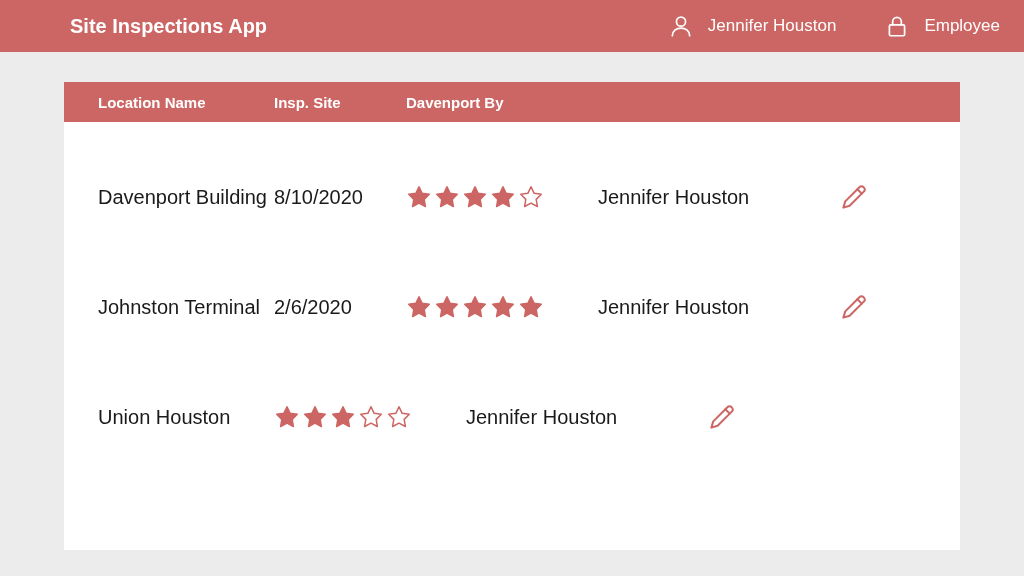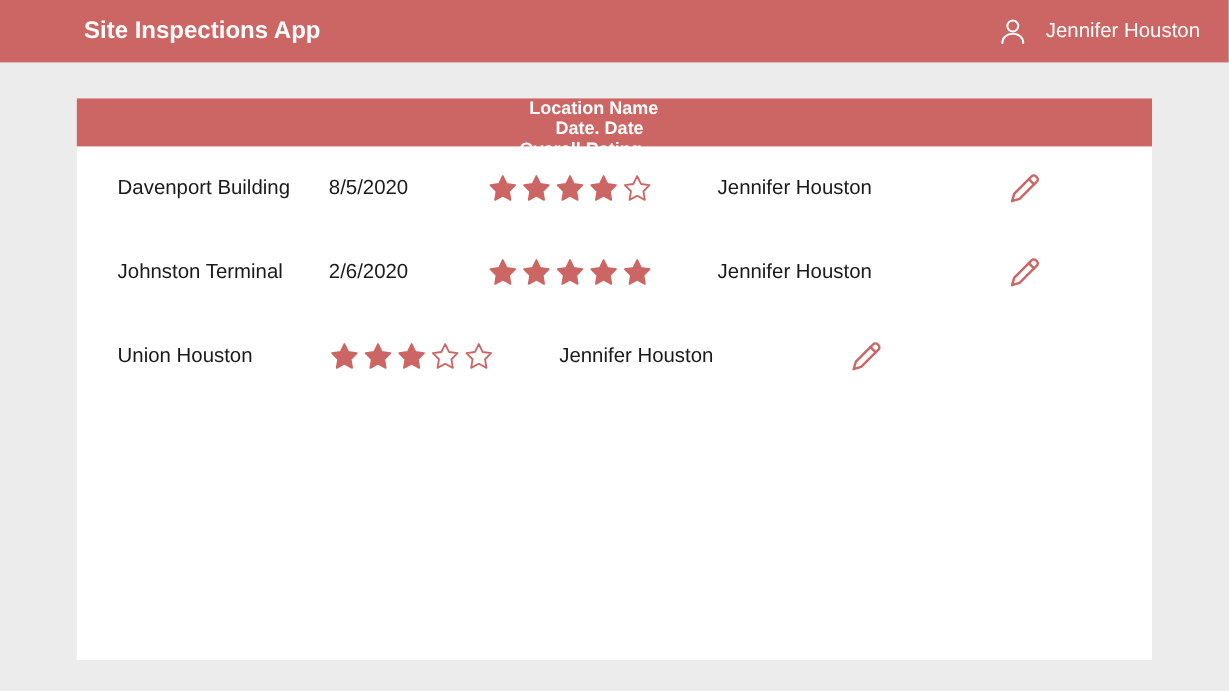--- a/index.html
+++ b/index.html
@@ -51,33 +51,33 @@
   }
   .thead {
     background: var(--brand);
     color: var(--white);
     display: flex;
     align-items: center;
     height: 40px;
     font-size: 15px;
     font-weight: 600;
     padding-left: 34px;
-    flex-direction: column;
   }
   .col-loc   { width: 176px; }
   .col-date  { width: 132px; }
   .col-rate  { width: 192px; }
   .col-insp  { width: 196px; }
   .col-edit  { width: 120px; display:flex; justify-content:center; }
   .trow {
     display: flex;
     align-items: center;
     height: 70px;
     padding-left: 34px;
-    font-size: 17px;
+    font-size: 20px;
+    margin-top: 40px;
   }
   .stars { display:flex; gap:2px; }
   .stars svg { width: 26px; height: 26px; display:block; }
   .edit-btn {
     cursor: pointer;
     display: inline-flex;
   }
   .edit-btn svg { width: 30px; height: 30px; display:block; }
 </style>
 </head>
@@ -90,36 +90,44 @@
   <div class="top-item">
     <span>
       <svg viewBox="0 0 24 24" fill="none" stroke="white" stroke-width="1.6" stroke-linecap="round" stroke-linejoin="round">
         <circle cx="12" cy="8" r="4.2"></circle>
         <path d="M4 21c0-4.4 3.6-7 8-7s8 2.6 8 7"></path>
       </svg>
     </span>
     <span>Jennifer Houston</span>
   </div>
 
+  <div class="top-item">
+    <span>
+      <svg viewBox="0 0 24 24" fill="none" stroke="white" stroke-width="1.6" stroke-linecap="round" stroke-linejoin="round">
+        <rect x="5" y="11" width="14" height="10" rx="1.2"></rect>
+        <path d="M8 11V8a4 4 0 0 1 8 0v3"></path>
+      </svg>
+    </span>
+    <span>Employee</span>
+  </div>
 </div>
 
 <div class="content-card">
 
   <div class="thead">
     <div class="col-loc">Location Name</div>
-    <div class="col-date">Date. Date</div>
-    <div class="col-rate">Overall Rating</div>
+    <div class="col-date">Insp. Site</div>
     <div class="col-insp">Davenport By</div>
     <div class="col-edit"></div>
   </div>
 
   <div id="rows-host">
       <div class="trow">
         <div class="col-loc">Davenport Building</div>
-        <div class="col-date">8/5/2020</div>
+        <div class="col-date">8/10/2020</div>
         <div class="col-rate">
           <div class="stars">
             <span>
               <svg viewBox="0 0 24 24" fill="#cc6664" stroke="#cc6664" stroke-width="1.4" stroke-linejoin="round" stroke-linecap="round">
                 <polygon points="12 2.5 14.9 8.6 21.5 9.5 16.8 14.2 17.9 20.8 12 17.6 6.1 20.8 7.2 14.2 2.5 9.5 9.1 8.6 12 2.5"></polygon>
               </svg>
             </span>
             <span>
               <svg viewBox="0 0 24 24" fill="#cc6664" stroke="#cc6664" stroke-width="1.4" stroke-linejoin="round" stroke-linecap="round">
                 <polygon points="12 2.5 14.9 8.6 21.5 9.5 16.8 14.2 17.9 20.8 12 17.6 6.1 20.8 7.2 14.2 2.5 9.5 9.1 8.6 12 2.5"></polygon>

